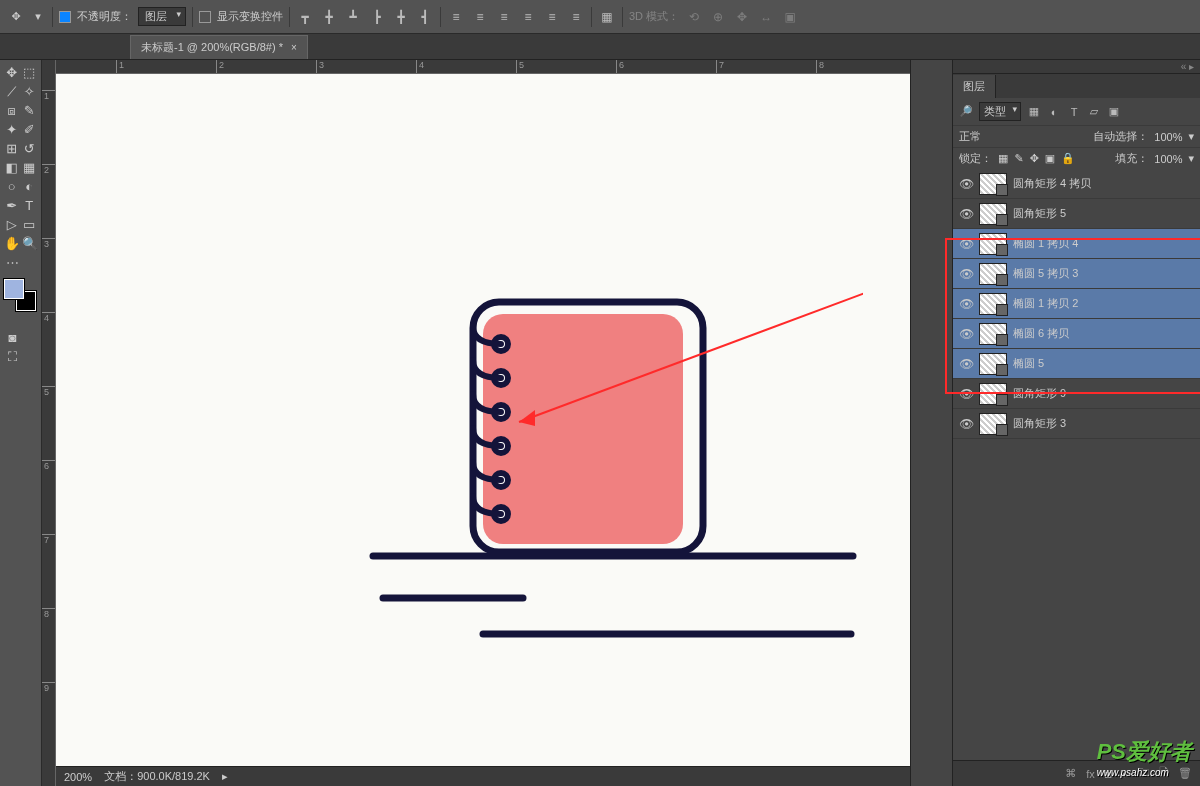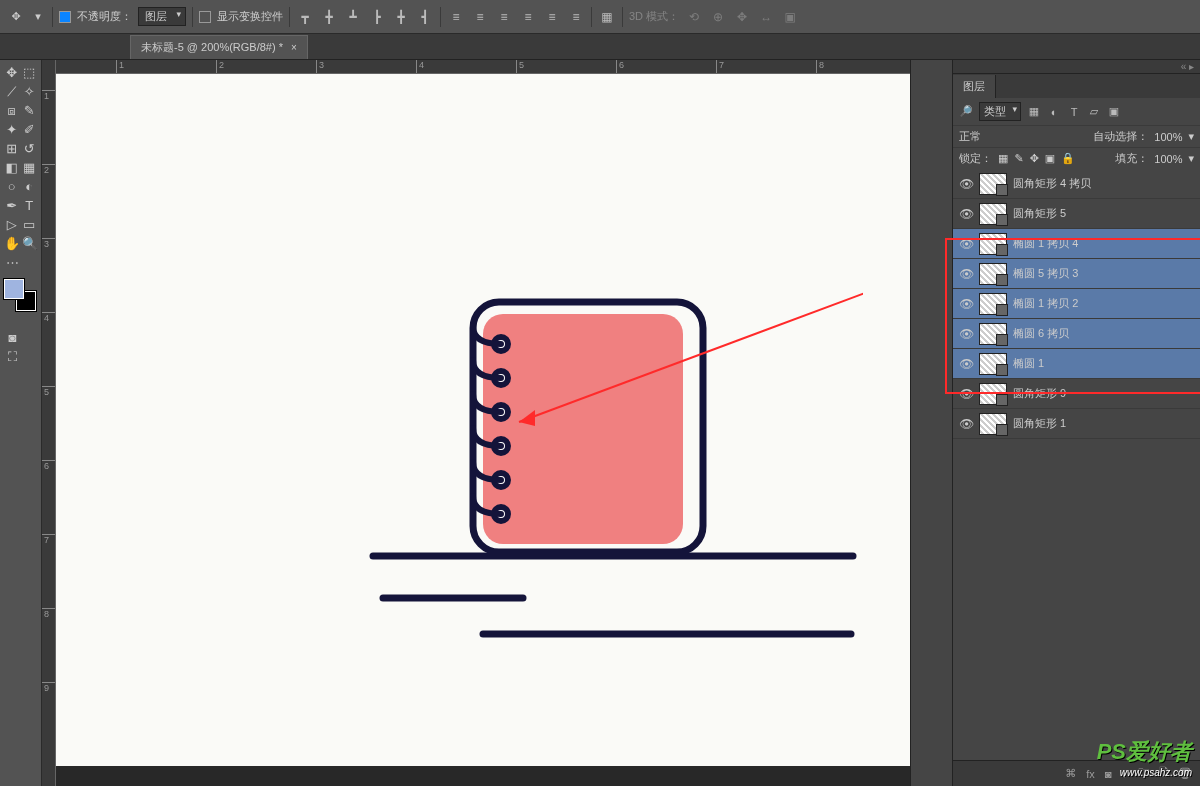--- a/index.html
+++ b/index.html
@@ -42,21 +42,21 @@
 .lyr{height:30px;display:flex;align-items:center;gap:6px;padding:0 6px;border-bottom:1px solid #3a3a3a}
 .lyr.sel{background:#5a7aa8}
 .lyr .eye{width:14px;text-align:center;font-size:12px}
 .lyr .thumb{width:28px;height:22px;background:linear-gradient(45deg,#ccc 25%,#fff 25%,#fff 50%,#ccc 50%,#ccc 75%,#fff 75%);background-size:6px 6px;border:1px solid #222;position:relative;flex-shrink:0}
 .lyr .thumb:after{content:"";position:absolute;right:-2px;bottom:-2px;width:10px;height:10px;background:#666;border:1px solid #222}
 .lyr .nm{flex:1;white-space:nowrap;overflow:hidden}
 .pfoot{height:26px;background:#3a3a3a;display:flex;align-items:center;justify-content:flex-end;gap:10px;padding:0 8px;border-top:1px solid #222}
 .pfoot span{font-size:11px;color:#999}
 .redbox{position:absolute;border:2px solid #ff2a2a;pointer-events:none}
 .arrow{position:absolute;pointer-events:none}
-.watermark{position:absolute;right:8px;bottom:8px;text-align:right;font-style:italic}
+.watermark{position:absolute;right:8px;bottom:8px;font-style:italic}
 .watermark .t{color:#5fbf3f;font-size:22px;font-weight:bold;text-shadow:1px 1px 0 #000}
 .watermark .u{color:#fff;font-size:10px;text-shadow:1px 1px 0 #000}
 .mini{width:42px;background:#454545;flex-shrink:0;border-left:1px solid #222}
 .hdrstrip{height:14px;background:#3a3a3a;border-bottom:1px solid #222;display:flex;justify-content:flex-end;align-items:center;padding-right:6px;color:#888;font-size:10px}
 </style>
 </head>
 <body>
 
 <div class="opts">
   <span class="ic">✥</span>
@@ -88,21 +88,21 @@
   <span class="dim">3D 模式：</span>
   <span class="albtn dim">⟲</span>
   <span class="albtn dim">⊕</span>
   <span class="albtn dim">✥</span>
   <span class="albtn dim">↔</span>
   <span class="albtn dim">▣</span>
 </div>
 
 <div class="tabbar">
   <div class="tab">
-    <span>未标题-5 @ 200%(RGB/8#) *</span>
+    <span>未标题-1 @ 200%(RGB/8#) *</span>
     <span class="x">×</span>
   </div>
 </div>
 
 <div class="main">
 
   <div class="tools">
     <div class="trow">
         <span class="tbtn">✥</span>
         <span class="tbtn">⬚</span>
@@ -210,20 +210,25 @@
           <line x1="280" y1="508" x2="420" y2="508"></line>
           <line x1="380" y1="544" x2="748" y2="544"></line>
         </g>
 
         <g class="arrow">
           <line x1="770" y1="200" x2="416" y2="332" stroke="#ff2a2a" stroke-width="2"></line>
           <polygon points="416,332 432,320 432,336" fill="#ff2a2a"></polygon>
         </g>
       </svg>
     </div>
+    <div class="status">
+      <span>200%</span>
+      <span>文档：900.0K/819.2K</span>
+      <span>▸</span>
+    </div>
   </div>
 
   <div class="mini"></div>
 
   <div class="panels">
     <div class="hdrstrip">« ▸</div>
     <div class="pstrip">
       <div class="ptab">图层</div>
     </div>
     <div class="pfilter">
@@ -280,31 +285,31 @@
           <span class="nm">椭圆 1 拷贝 2</span>
         </div>
         <div class="lyr sel">
           <span class="eye">👁</span>
           <span class="thumb"></span>
           <span class="nm">椭圆 6 拷贝</span>
         </div>
         <div class="lyr sel">
           <span class="eye">👁</span>
           <span class="thumb"></span>
-          <span class="nm">椭圆 1</span>
+          <span class="nm">椭圆 5</span>
         </div>
         <div class="lyr">
           <span class="eye">👁</span>
           <span class="thumb"></span>
           <span class="nm">圆角矩形 9</span>
         </div>
         <div class="lyr">
           <span class="eye">👁</span>
           <span class="thumb"></span>
-          <span class="nm">圆角矩形 1</span>
+          <span class="nm">圆角矩形 3</span>
         </div>
       </div>
     <div class="pfoot">
       <span>⌘</span>
       <span>fx</span>
       <span>◙</span>
       <span>◐</span>
       <span>🗀</span>
       <span>🗋</span>
       <span>🗑</span>

